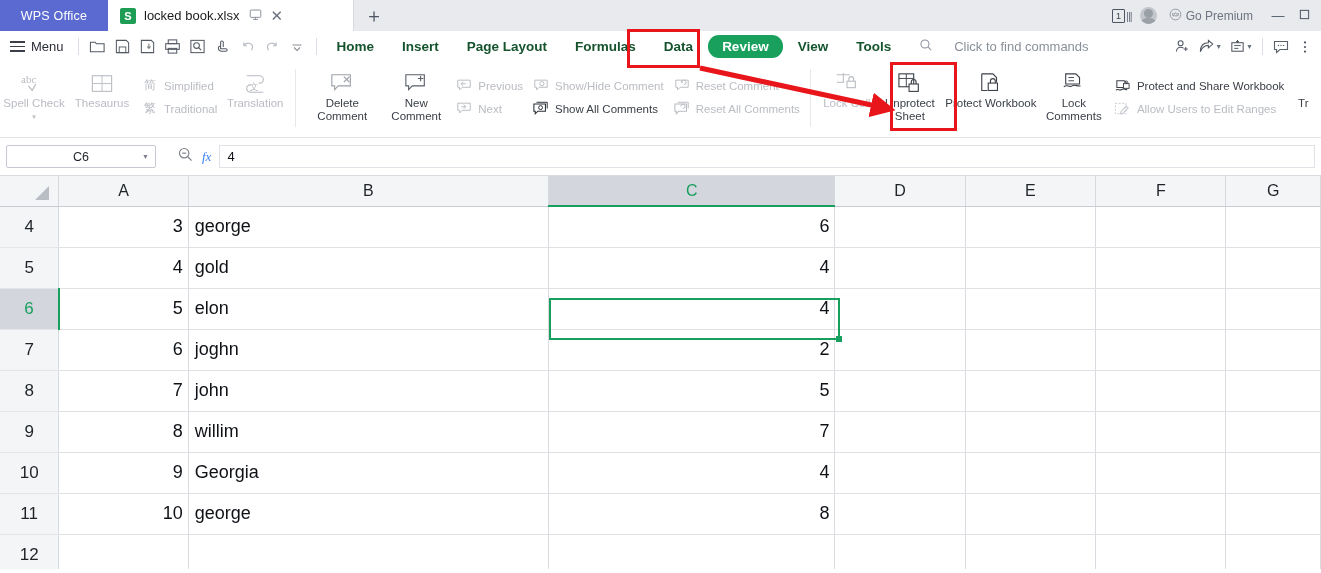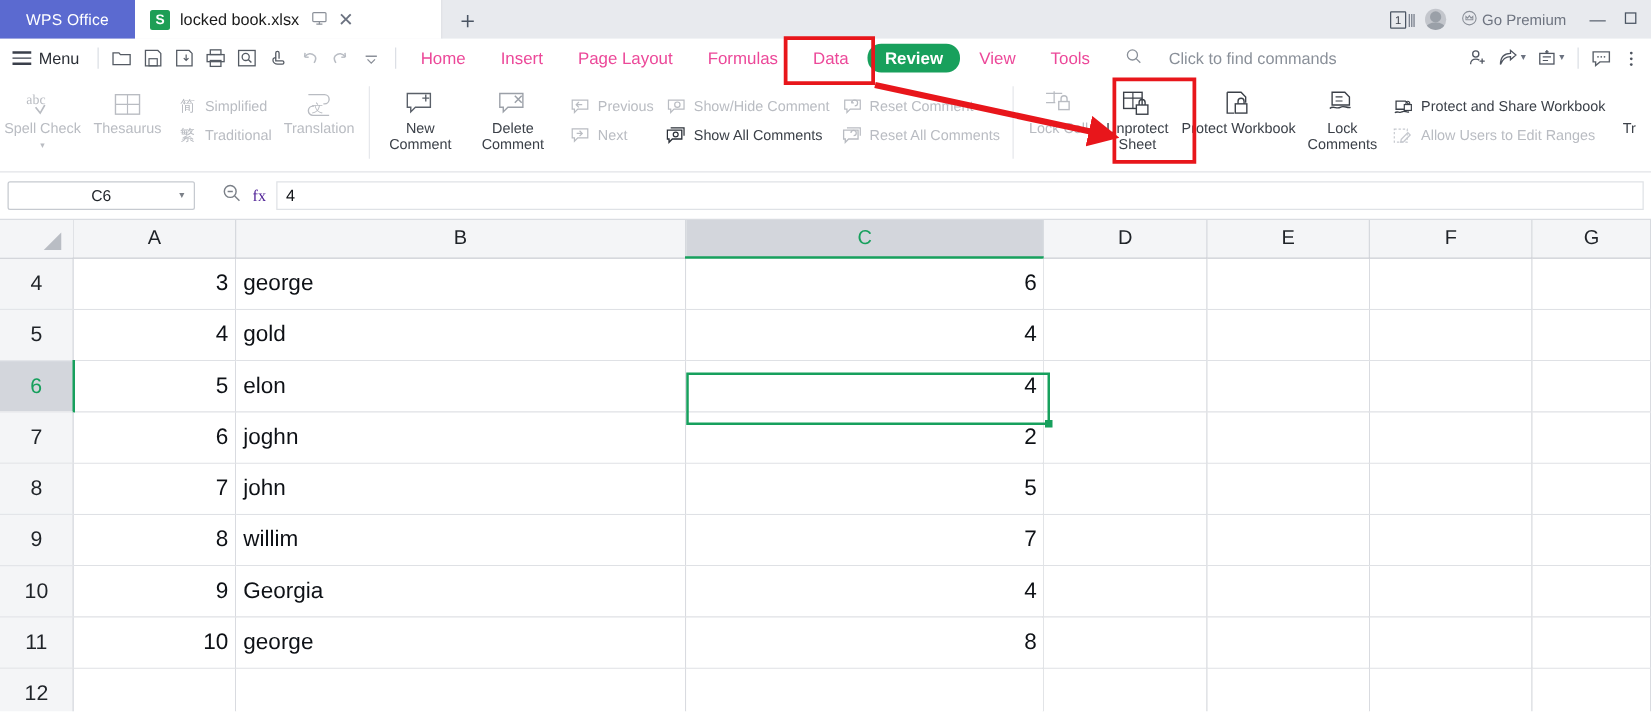--- a/index.html
+++ b/index.html
@@ -79,22 +79,22 @@
   }
   .menu-btn { display:flex; align-items:center; font-size:13px; color:#2b2f36; margin-right:8px; }
   .hamb { display:inline-block; width:15px; margin-right:6px; }
   .hamb i { display:block; height:1.5px; background:#3a3f4a; margin:3px 0; }
   .qicon {
     width: 25px; height: 24px; display:flex; align-items:center; justify-content:center;
     color:#43485269;
   }
   .qdiv { width: 1px; height: 17px; background: #dcdfe5; margin: 0 6px; }
   .rtab {
-    font-size: 13.5px; color: #ec4899; padding: 3px 13px; margin: 0 1px;
-    border-radius: 11px; white-space: nowrap; cursor: default;
+    font-size: 13.5px; color: #14532d; padding: 3px 13px; margin: 0 1px;
+    border-radius: 11px; white-space: nowrap; cursor: default; font-weight: bold;
   }
   .rtab.active { background: #18a05c; color:#fff; font-weight: 600; padding: 4px 14px;}
   .findbox { display:flex; align-items:center; margin-left: 14px; color:#8a9099; font-size:13px;gap:16px; }
   .findbox svg { margin-right: 5px; }
   .mr-right { position:absolute; right:4px; top:0; height:31px; display:flex; align-items:center; }
   .mri { width:24px; height:24px; display:flex; align-items:center; justify-content:center; color:#4f5560; }
   .caret { font-size:7px; color:#6b7280; margin-left:-3px; margin-right:3px; }
 
   
   .ribbon {
@@ -126,21 +126,21 @@
     height: 38px; background:#fff; display:flex; align-items:center;
     border-bottom:1px solid #d9dce1; padding: 0 6px;
   }
   .namebox {
     width: 150px; height: 23px; border:1px solid #c6cad0; background:#fff;
     display:flex; align-items:center; justify-content:center; position:relative;
     font-size:12.5px; color:#1f2328; border-radius:2px;
   }
   .namebox .nb-caret { position:absolute; right:6px; font-size:7px; color:#7b8088; }
   .fzoom { width:30px; text-align:center; color:#6b7177; margin-left:14px; }
-  .fx { font-size:13px; color:#4c1d95; margin:0 8px 0 2px; font-family:"Liberation Serif", serif;}
+  .fx { font-size:13px; color:#3b82f6; font-style:italic; margin:0 8px 0 2px; font-family:"Liberation Serif", serif;}
   .finput {
     flex:1; height:23px; border:1px solid #dfe2e6; border-left:1px solid #dfe2e6;
     background:#fff; display:flex; align-items:center; padding-left:7px;
     font-size:13px; color:#111418;
   }
 
   
   .gridwrap { position:relative; height: 393px; overflow:hidden; background:#fff; }
   table.grid { border-collapse: collapse; table-layout: fixed; }
   table.grid th, table.grid td { padding:0; }
@@ -396,38 +396,38 @@
               <path d="M22 22 H8 a4 4 0 0 1 0-8 h1" fill="none" stroke="#b9bcc2" stroke-width="1.2"></path>
               <text x="7" y="19" font-size="10" fill="#b9bcc2" font-family="DejaVu Sans, sans-serif">文</text>
             </svg>
         </span>
         <span>Translation</span>
       </div>
     </div>
     <div class="rsep"></div>
 
     <div class="rgroup">
+      <div class="bigbtn wide">
+        <span class="gl">
+          <svg width="26" height="24" viewBox="0 0 28 26">
+              <path d="M3 3 h20 v12 h-13 l-4 4 v-4 h-3 Z" fill="none" stroke="#9ba0a8" stroke-width="1.2"></path>
+              <path d="M16 5 l6 6 M22 5 l-6 6" stroke="#9ba0a8" stroke-width="1.3"></path>
+            </svg>
+        </span>
+        <span>Delete Comment</span>
+      </div>
       <div class="bigbtn">
         <span class="gl">
           <svg width="26" height="24" viewBox="0 0 28 26">
               <path d="M3 3 h20 v12 h-13 l-4 4 v-4 h-3 Z" fill="none" stroke="#5a6069" stroke-width="1.2"></path>
               <path d="M19 4 v6 M16 7 h6" stroke="#5a6069" stroke-width="1.2"></path>
             </svg>
         </span>
         <span>New</span>
         <span>Comment</span>
-      </div>
-      <div class="bigbtn wide">
-        <span class="gl">
-          <svg width="26" height="24" viewBox="0 0 28 26">
-              <path d="M3 3 h20 v12 h-13 l-4 4 v-4 h-3 Z" fill="none" stroke="#9ba0a8" stroke-width="1.2"></path>
-              <path d="M16 5 l6 6 M22 5 l-6 6" stroke="#9ba0a8" stroke-width="1.3"></path>
-            </svg>
-        </span>
-        <span>Delete Comment</span>
       </div>
       <div class="smallcol">
         <div class="smallbtn dis">
           <span class="gl">
             <svg width="16" height="15" viewBox="0 0 18 16">
                 <path d="M2 2 h14 v8 h-9 l-3 3 v-3 h-2 Z" fill="none" stroke="#b9bcc2" stroke-width="1.1"></path>
                 <path d="M11 6 h-5 M8 3.6 L5.6 6 L8 8.4" fill="none" stroke="#b9bcc2" stroke-width="1.1"></path>
               </svg>
           </span>
           <span>Previous</span>

